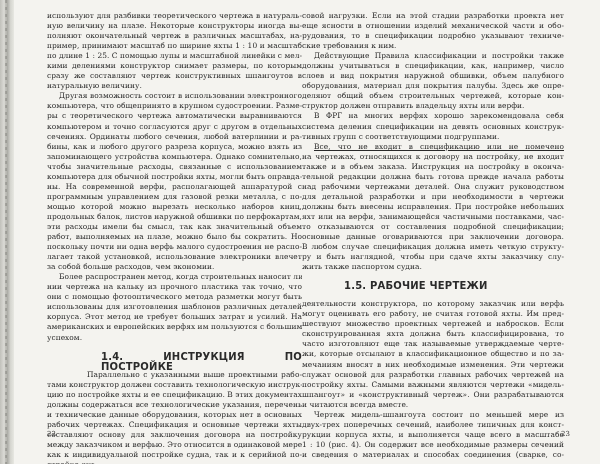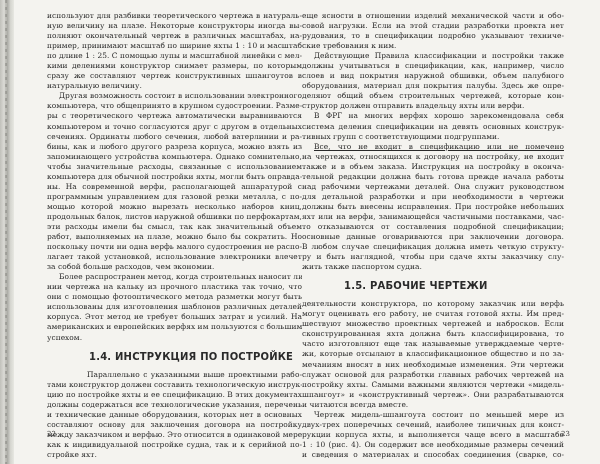--- a/index.html
+++ b/index.html
@@ -28,21 +28,21 @@
     }
     .page.left { left: 47px; width: 255px; overflow: hidden; }
     .page.right { left: 302px; width: 262px; }
     .line { white-space: nowrap; overflow: hidden; display: block; text-align: justify; text-align-last: justify; }
     .line.last { text-align-last: left; }
     .heading {
       font-family: "DejaVu Sans", "Liberation Sans", sans-serif;
       font-weight: bold; font-size: 10px; letter-spacing: 0.2px;
       display: block; height: 10px; line-height: 10px;
     }
-    .heading.left { margin: 9px 0 8px 42px; }
+    .heading.left { margin: 9px 0 8px 54px; }
     .heading.right { margin: 9px 0 8px 42px; }
     .folio {
       position: absolute; top: 430px; font-size: 7px;
       font-family: "DejaVu Serif", serif; color: #333;
     }
     .folio.left { left: 47px; }
     .folio.right { left: 561px; }
   </style>
 </head>
 <body>
@@ -89,33 +89,34 @@
       <span class="line">американских и европейских верфях им пользуются с большим</span>
       <span class="line last">успехом.</span>
     </div>
   <div class="heading left">1.4. ИНСТРУКЦИЯ ПО ПОСТРОЙКЕ</div>
   <div id="lp-b4">
       <span class="line" style="text-indent: 40px;">Параллельно с указанными выше проектными рабо-</span>
       <span class="line">тами конструктор должен составить технологическую инструк-</span>
       <span class="line">цию по постройке яхты и ее спецификацию. В этих документах</span>
       <span class="line">должны содержаться все технологические указания, перечень</span>
       <span class="line">и технические данные оборудования, которых нет в основных</span>
+      <span class="line">рабочих чертежах. Спецификация и основные чертежи яхты</span>
       <span class="line">составляют основу для заключения договора на постройку</span>
       <span class="line">между заказчиком и верфью. Это относится в одинаковой мере</span>
       <span class="line">как к индивидуальной постройке судна, так и к серийной по-</span>
       <span class="line last">стройке яхт.</span>
     </div>
 
 </div>
 <div class="folio left">22</div>
 
 <div class="page right">
   <div id="rp-b1">
+      <span class="line">совой нагрузки. Если на этой стадии разработки проекта нет</span>
       <span class="line">еще ясности в отношении изделий механической части и обо-</span>
-      <span class="line">совой нагрузки. Если на этой стадии разработки проекта нет</span>
       <span class="line">рудования, то в спецификации подробно указывают техниче-</span>
       <span class="line last">ские требования к ним.</span>
     </div>
   <div id="rp-b2">
       <span class="line" style="text-indent: 12px;">Действующие Правила классификации и постройки также</span>
       <span class="line">должны учитываться в спецификации, как, например, число</span>
       <span class="line">слоев и вид покрытия наружной обшивки, объем палубного</span>
       <span class="line">оборудования, материал для покрытия палубы. Здесь же опре-</span>
       <span class="line">деляют общий объем строительных чертежей, которые кон-</span>
       <span class="line last">структор должен отправить владельцу яхты или верфи.</span>

